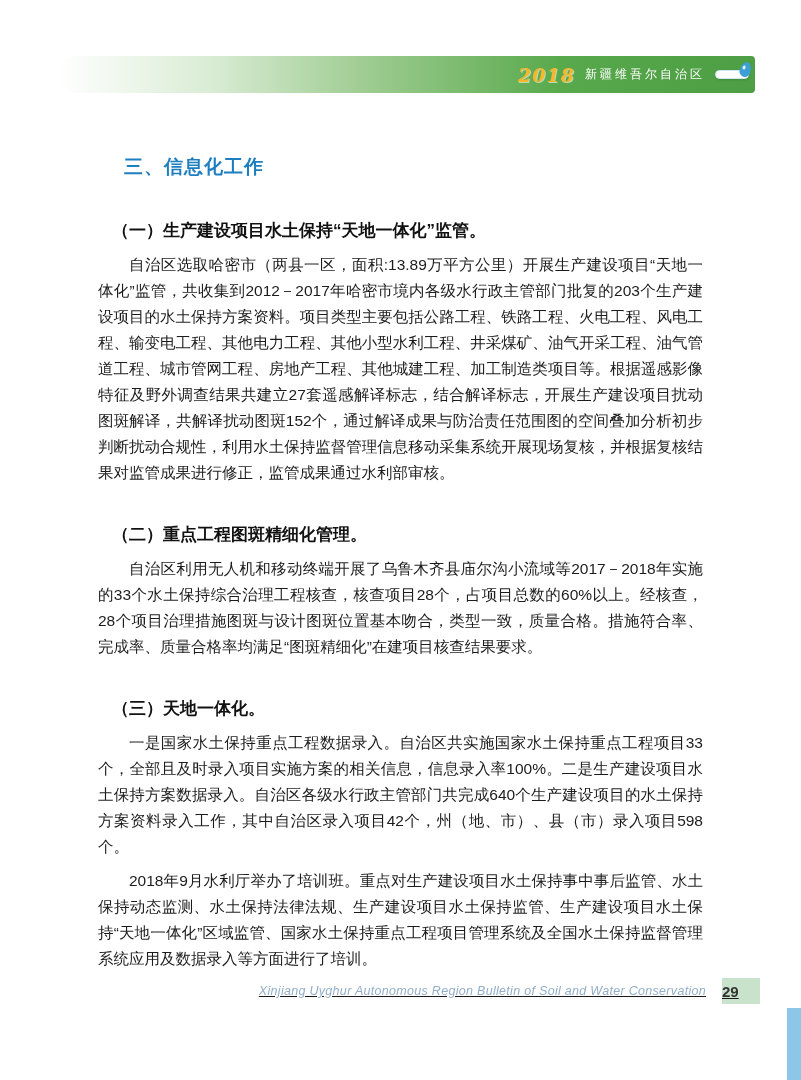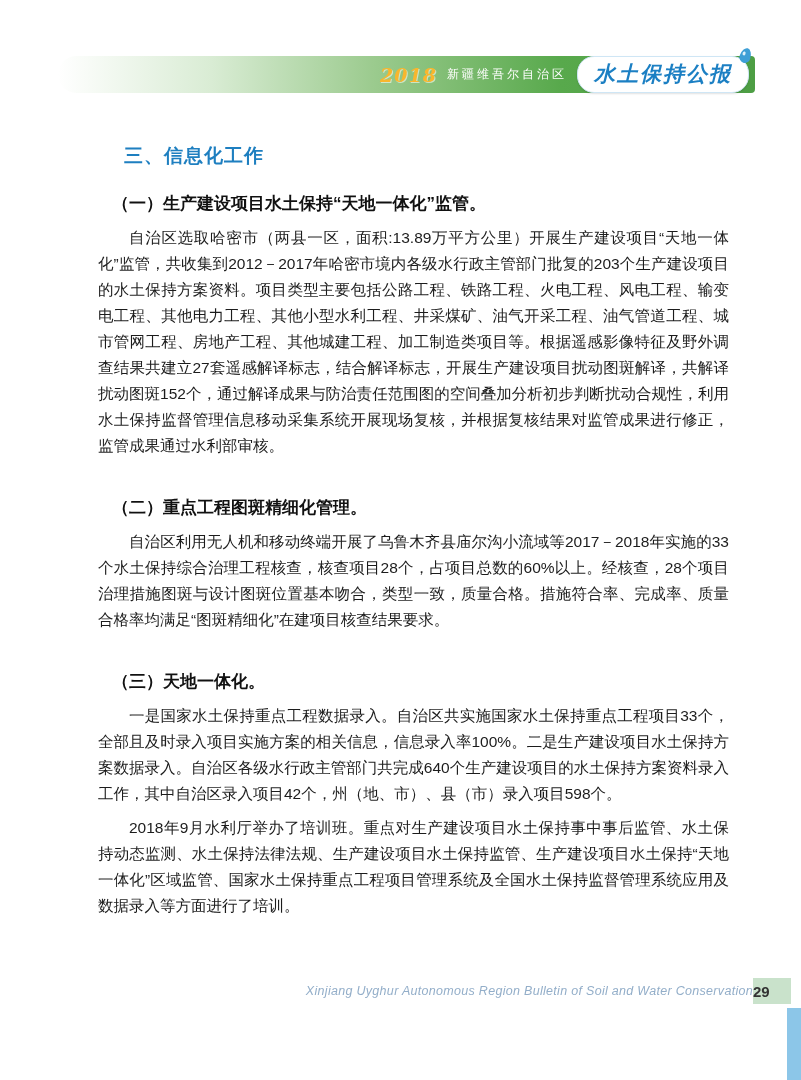--- a/index.html
+++ b/index.html
@@ -84,58 +84,59 @@
     position: absolute;
     left: 2px; top: 4px;
     width: 3px; height: 4px;
     background: #dff1fb;
     border-radius: 50%;
   }
 
   
   .content {
     position: absolute;
-    top: 5px; left: 0; right: 0;
-    padding: 140px 64px 0 90px;
+    top: 16px; left: 0; right: 0;
+    padding: 140px 90px 0 90px;
   }
   .section-title {
     margin: 0 0 0 34px;
     font-size: 19px;
     line-height: 22px;
     font-weight: bold;
     color: var(--heading-blue, #1e7fc0);
     letter-spacing: 1px;
   }
   .sub-title {
     margin: 38px 0 10px 22px;
     font-size: 17px;
     line-height: 22px;
     font-weight: bold;
     color: #111111;
   }
-  .subsection:first-of-type .sub-title { margin-top: 26px; }
+  .subsection:first-of-type .sub-title { margin-top: 42px; }
   .body-para {
     margin: 8px;
     font-size: 15.5px;
     line-height: 26px;
     text-align: justify;
     text-indent: 2em;
     color: #1c1c1c;
   }
 
   
   .footer {
     position: absolute;
     top: 978px; left: 0; right: 0;
     height: 26px;
     display: flex;
     align-items: center;
     justify-content: flex-end;
-    padding-right: 10px;
-    gap: 0;
+    padding-right: 41px;
+    gap: 16px;
+    text-decoration: underline;
   }
   .footer-en {
     font-size: 12.5px;
     font-style: italic;
     color: var(--footer-gray-blue, #93aec9);
     letter-spacing: .3px;
   }
   .pagenum-tab {
     display: inline-flex;
     align-items: center;
@@ -157,21 +158,20 @@
 </head>
 <body>
 
 <div class="page">
 
   <header class="banner">
     <div class="banner-band">
       <span class="year">2018</span>
       <span class="region">新疆维吾尔自治区</span>
       <span class="badge">
-        <span class="cn-title">水土保持公报</span>
         <span class="droplet"></span>
       </span>
     </div>
   </header>
 
   <main class="content">
     <h2 class="section-title">三、信息化工作</h2>
 
     <section class="subsection">
       <h3 class="sub-title">（一）生产建设项目水土保持“天地一体化”监管。</h3>

